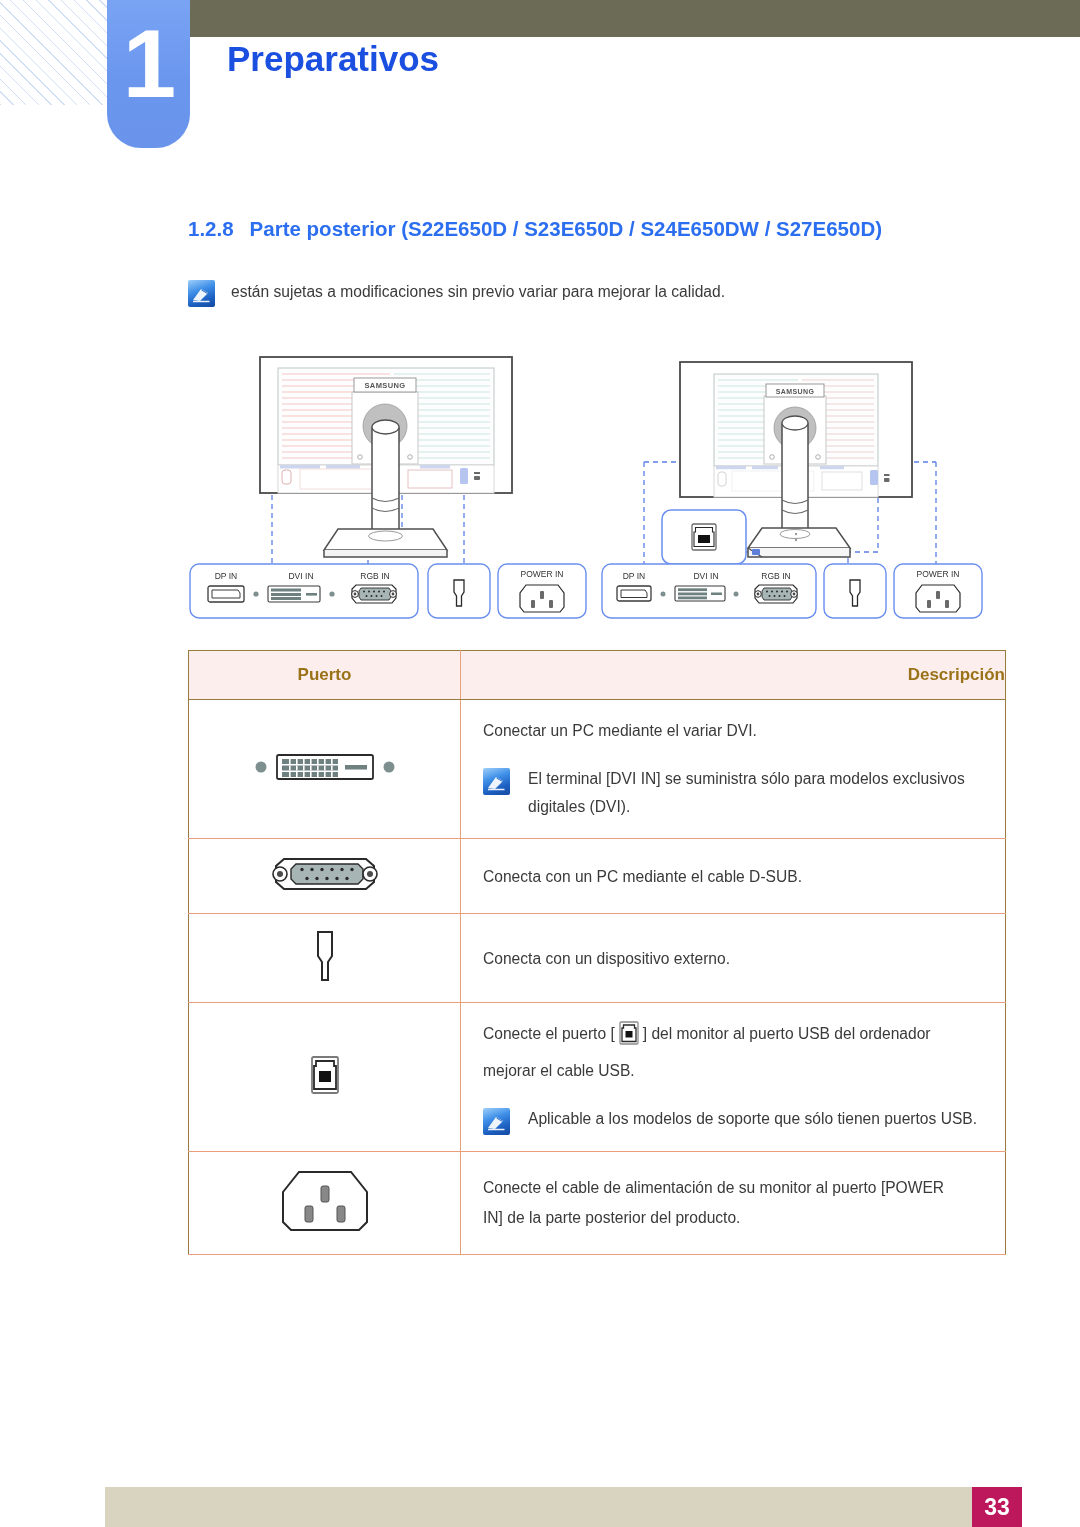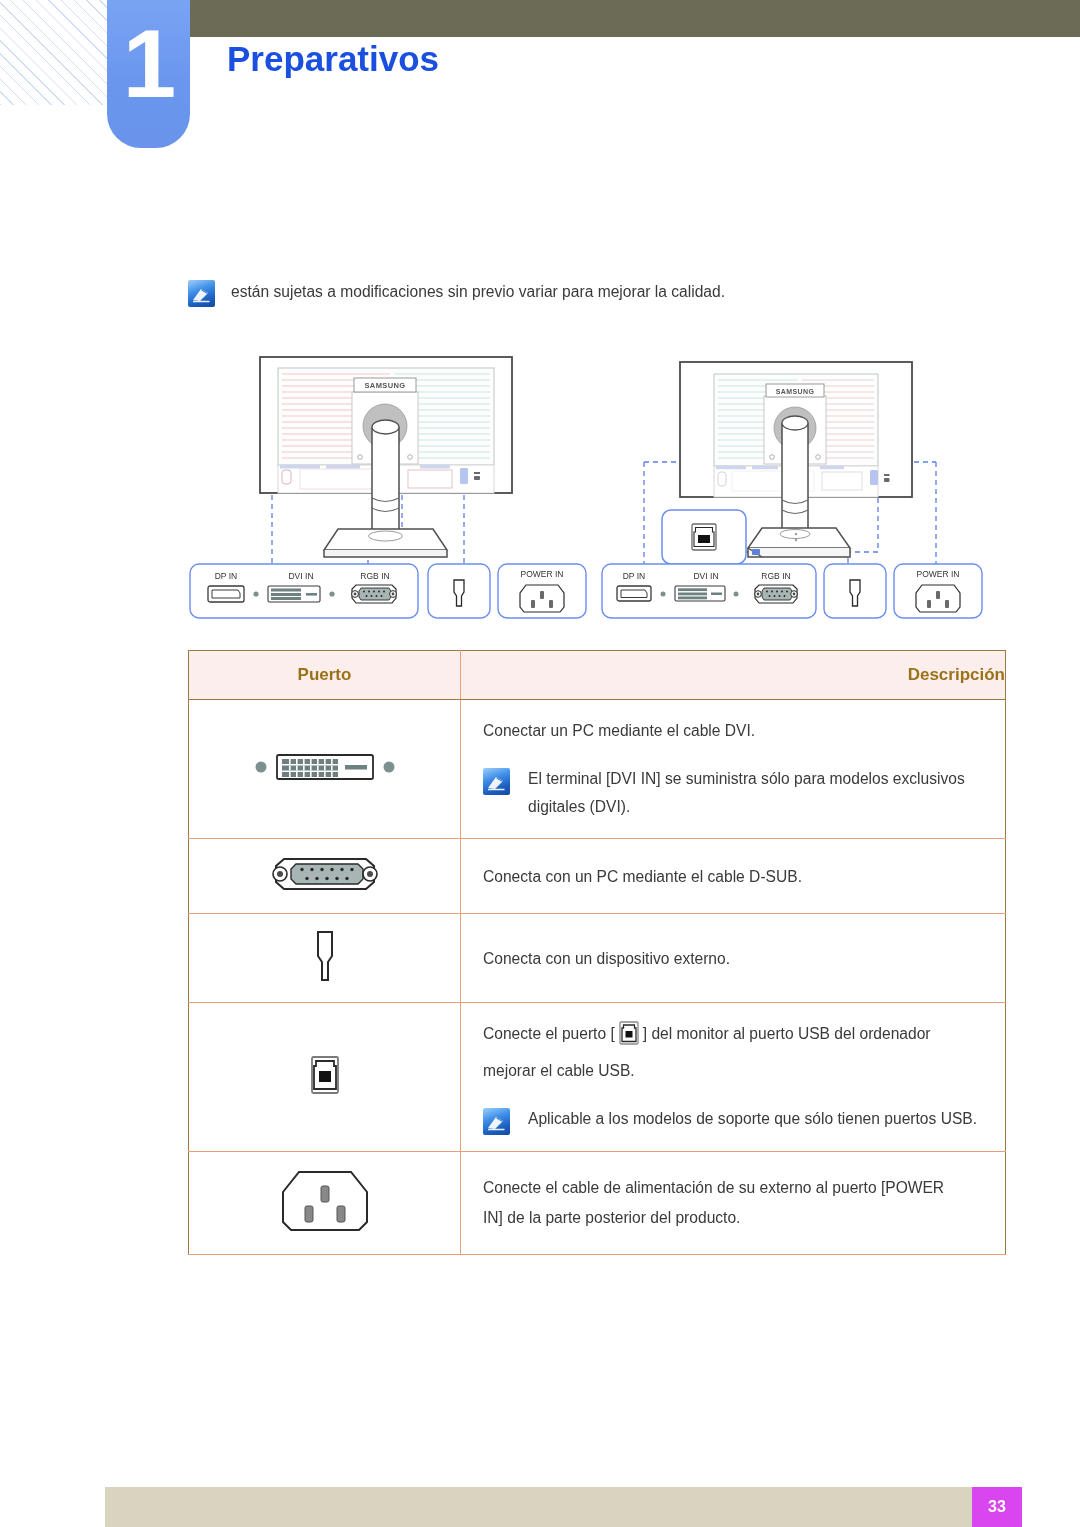--- a/index.html
+++ b/index.html
@@ -113,37 +113,40 @@
   }
   .footer-text {
     position: absolute; right: 0; top: 1550px; width: 1080px; height: 40px;
   }
   .footer-label {
     position: absolute; right: 138px; top: 11px;
     font-size: 16px; color: #6b6257;
   }
   .page-box {
     position: absolute; left: 972px; top: 1487px; width: 50px; height: 40px;
-    background: #d946ef; color: #fff;
-    font-size: 16px; font-weight: 700;
+    background: #be185d; color: #fff;
+    font-size: 23px; font-weight: 700;
     display: flex; align-items: center; justify-content: center;
   }
 </style>
 </head>
 <body>
 
 <div class="page">
 
   <div class="hatch"></div>
   <div class="olive-bar"></div>
   <div class="chapter-tab">
     <span class="chapter-num">1</span>
   </div>
   <div class="chapter-title">Preparativos</div>
 
+  <div class="sec-title">
+    <span class="sec-num">1.2.8</span><span>Parte posterior (S22E650D / S23E650D / S24E650DW / S27E650D)</span>
+  </div>
 
   <div class="note-top">
     <div class="note-row">
       <div class="note-icon">
         <svg width="27" height="27" viewBox="0 0 27 27">
           <path d="M5 20 L13 9 L20 13 L12 21 Z" fill="#ffffff" opacity=".92"></path>
           <path d="M5 21.5 L21.5 21.5" stroke="#ffffff" stroke-width="1.6" fill="none" opacity=".9"></path>
           <path d="M13.5 10 L19.5 13.5" stroke="#2a6fc4" stroke-width="1" fill="none"></path>
         </svg>
       </div>
@@ -503,21 +506,21 @@
                 <rect x="53" y="25" width="1.6" height="5"></rect>
                   <rect x="60" y="25" width="1.6" height="5"></rect>
                 <rect x="67" y="25" width="1.6" height="5"></rect>
                   <rect x="74" y="25" width="1.6" height="5"></rect>
                 <rect x="81" y="25" width="1.6" height="5"></rect>
               </g>
             </svg>
           </span>
         </td>
         <td class="desc-cell">
-          <span class="desc-line">Conectar un PC mediante el cable DVI.</span>
+          <span class="desc-line">Conectar un PC mediante el variar DVI.</span>
           <span class="inline-note">
             <span class="note-icon">
               <svg width="27" height="27" viewBox="0 0 27 27">
                 <path d="M5 20 L13 9 L20 13 L12 21 Z" fill="#ffffff" opacity=".92"></path>
                 <path d="M5 21.5 L21.5 21.5" stroke="#ffffff" stroke-width="1.6" fill="none" opacity=".9"></path>
                 <path d="M13.5 10 L19.5 13.5" stroke="#2a6fc4" stroke-width="1" fill="none"></path>
               </svg>
             </span>
             <span class="note-text">
               <span class="desc-line">El terminal [DVI IN] se suministra sólo para modelos exclusivos</span>
@@ -608,21 +611,21 @@
           <span>
             <svg width="100" height="70" viewBox="0 0 100 70">
               <path d="M24 6 L76 6 L92 26 L92 56 L84 64 L16 64 L8 56 L8 26 Z" fill="#fff" stroke="#2a2a2a" stroke-width="2"></path>
               <rect x="46" y="20" width="8" height="16" rx="2" fill="#888" stroke="#555" stroke-width="1"></rect>
               <rect x="30" y="40" width="8" height="16" rx="2" fill="#888" stroke="#555" stroke-width="1"></rect>
               <rect x="62" y="40" width="8" height="16" rx="2" fill="#888" stroke="#555" stroke-width="1"></rect>
             </svg>
           </span>
         </td>
         <td class="desc-cell">
-          <span class="desc-line">Conecte el cable de alimentación de su externo al puerto [POWER</span>
+          <span class="desc-line">Conecte el cable de alimentación de su monitor al puerto [POWER</span>
           <span class="desc-line">IN] de la parte posterior del producto.</span>
         </td>
       </tr>
 
     </tbody>
   </table>
 
   <div class="footer-bar"></div>
   <div class="footer-text">
     <span class="footer-label">1 Preparativos</span>

